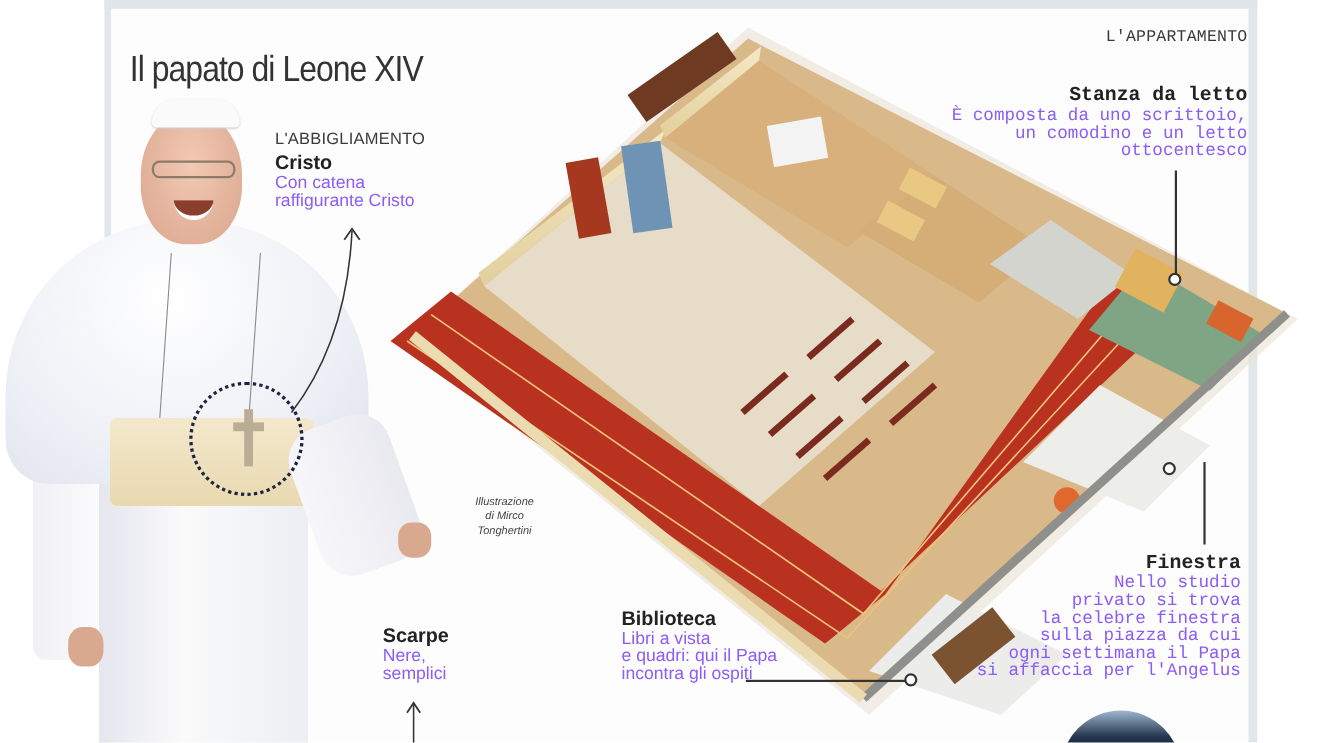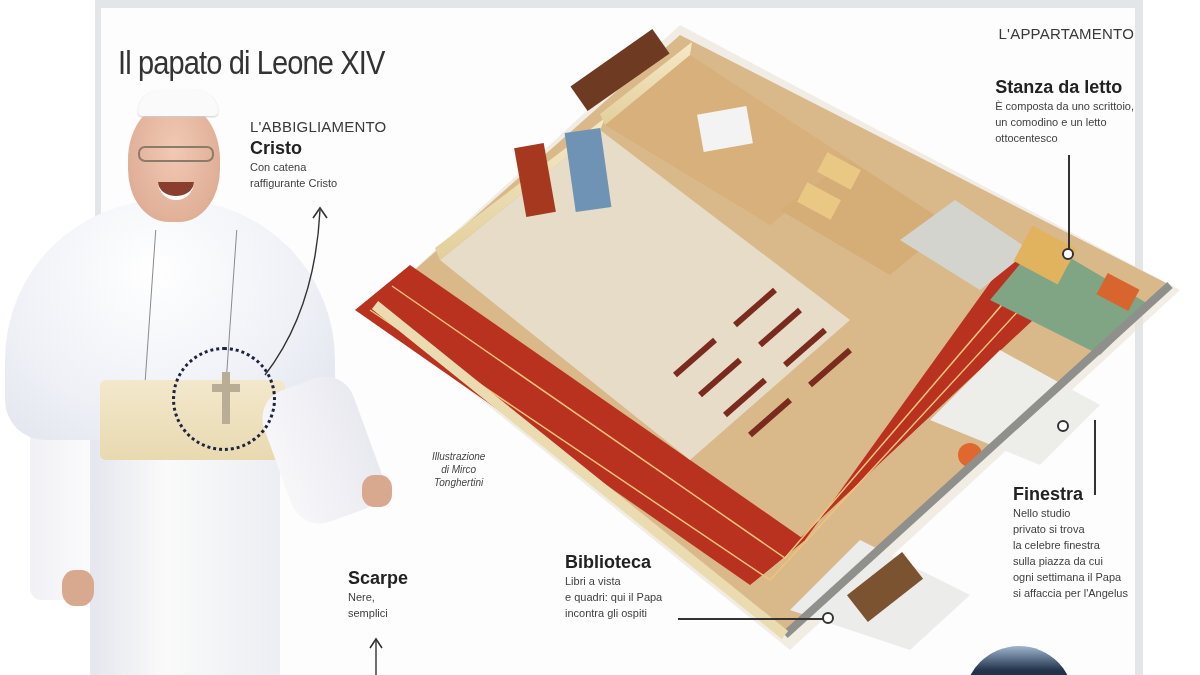--- a/index.html
+++ b/index.html
@@ -1,23 +1,23 @@
 <!DOCTYPE html>
 <html><head>
 <meta charset="utf-8">
 <style>
   html,body{margin:0;padding:0;}
   body{width:1200px;height:675px;overflow:hidden;background:#ffffff;position:relative;font-family:"Liberation Sans","DejaVu Sans",sans-serif;color:#2b2b2b;}
   .panel{position:absolute;left:95px;top:0;width:1048px;height:675px;background:#fdfdfd;border-left:6px solid #e3e6e8;border-right:8px solid #e3e6e8;border-top:8px solid #e3e6e8;box-sizing:border-box;}
   .title{position:absolute;left:118px;top:22px;font-size:33px;letter-spacing:-1px;color:#333;font-weight:normal;transform:scaleX(0.88);transform-origin:left top;white-space:nowrap;}
   .sec-head{font-size:15px;color:#3a3a3a;letter-spacing:0.2px;}
   .lbl-bold{font-weight:bold;font-size:18px;color:#222;}
-  .lbl-body{font-size:11px;color:#404040;line-height:16px;}
+  .lbl-body{font-size:16px;color:#8b5cf6;line-height:16px;}
   .block{position:absolute;}
-  .right{}
+  .right{text-align:right;font-family:Liberation Mono, monospace;}
   
   .pope{position:absolute;left:0;top:80px;width:400px;height:595px;}
   .cape{position:absolute;left:5px;top:120px;width:330px;height:240px;background:radial-gradient(ellipse at 45% 30%,#ffffff 0%,#eef0f6 60%,#dfe2ec 100%);border-radius:160px 160px 40px 40px;}
   .robe{position:absolute;left:90px;top:320px;width:190px;height:300px;background:linear-gradient(90deg,#e5e6ee,#fafafa 40%,#eceef3);border-radius:10px;}
   .sash{position:absolute;left:100px;top:300px;width:185px;height:80px;background:linear-gradient(180deg,#f3e8cc,#e8d9b0);border-radius:6px;}
   .sleeve-l{position:absolute;left:30px;top:320px;width:80px;height:200px;background:linear-gradient(90deg,#f0f0f5,#ffffff);border-radius:12px;}
   .sleeve-r{position:absolute;left:275px;top:300px;width:95px;height:140px;background:linear-gradient(90deg,#f7f7fa,#e9e9f0);border-radius:30px;transform:rotate(-20deg);}
   .hand-l{position:absolute;left:62px;top:490px;width:32px;height:36px;background:#d8a98e;border-radius:40%;}
   .hand-r{position:absolute;left:362px;top:395px;width:30px;height:32px;background:#d8a98e;border-radius:40%;}
   .head{position:absolute;left:128px;top:22px;width:92px;height:120px;background:radial-gradient(ellipse at 50% 40%,#f2c9b4,#d9a58c);border-radius:48% 48% 44% 44%;}
@@ -148,21 +148,21 @@
   <div class="lbl-bold">Stanza da letto</div>
   <div class="lbl-body">È composta da uno scrittoio,</div>
   <div class="lbl-body">un comodino e un letto</div>
   <div class="lbl-body">ottocentesco</div>
 </div>
 <div class="line" style="left:1068px;top:155px;width:1.5px;height:95px;"></div>
 <div class="pointer" style="left:1062px;top:248px;"></div>
 
 <div class="line" style="left:1094px;top:420px;width:1.5px;height:75px;"></div>
 <div class="pointer" style="left:1057px;top:420px;"></div>
-<div class="block right" style="right:72px;top:484px;">
+<div class="block right" style="right:72px;top:502px;">
   <div class="lbl-bold">Finestra</div>
   <div class="lbl-body">Nello studio</div>
   <div class="lbl-body">privato si trova</div>
   <div class="lbl-body">la celebre finestra</div>
   <div class="lbl-body">sulla piazza da cui</div>
   <div class="lbl-body">ogni settimana il Papa</div>
   <div class="lbl-body">si affaccia per l'Angelus</div>
 </div>
 
 <div class="block" style="left:565px;top:552px;">

